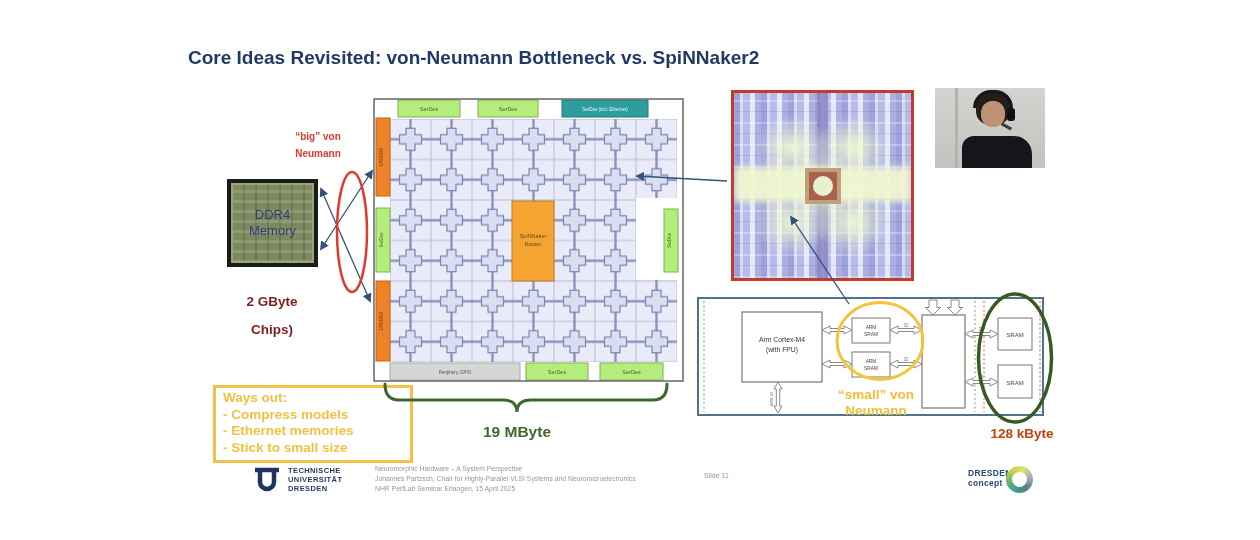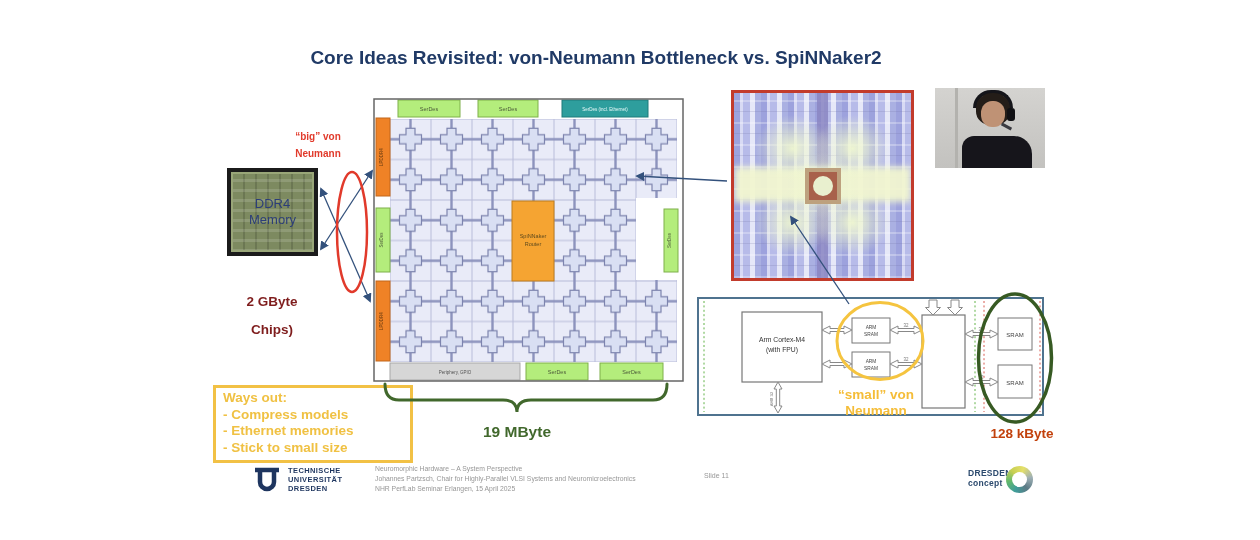--- a/index.html
+++ b/index.html
@@ -1,22 +1,22 @@
 <!DOCTYPE html>
 <html><head>
 <meta charset="utf-8">
 <style>
   html,body{margin:0;padding:0;background:#fff;}
   #canvas{position:relative;width:1260px;height:540px;background:#fff;overflow:hidden;
           font-family:"Liberation Sans",sans-serif;}
   .abs{position:absolute;}
-  .title{left:196px;top:47px;width:800px;text-align:center;font-size:19px;font-weight:bold;color:#203a66;}
+  .title{left:188px;top:47px;width:800px;font-size:19px;font-weight:bold;color:#203a66;}
   .bigvn{left:262px;top:129px;width:112px;text-align:center;font-size:10px;font-weight:bold;color:#e13a2b;line-height:16.5px;}
   
-  .ddr4{left:227px;top:168px;width:91px;height:88px;box-sizing:border-box;border:4px solid #1b1b1b;
+  .ddr4{left:227px;top:179px;width:91px;height:88px;box-sizing:border-box;border:4px solid #1b1b1b;
         background:
           repeating-linear-gradient(0deg, rgba(255,255,255,.14) 0 3px, rgba(0,0,0,0) 3px 10px),
           repeating-linear-gradient(90deg, rgba(0,0,0,.14) 0 2px, rgba(0,0,0,0) 2px 12px),
           #7d8a60;
         box-shadow:inset 0 0 0 2px #99a678;display:flex;align-items:center;justify-content:center;}
   .ddr4 .lbl{text-align:center;font-size:13px;color:#2c3e78;line-height:16px;font-weight:500;}
   .cap{left:197px;top:288px;width:150px;text-align:center;font-size:13.5px;font-weight:bold;color:#7f1d1d;line-height:27.5px;}
   .waysout{left:213px;top:385px;width:200px;box-sizing:border-box;border:3px solid #f2c145;padding:2px 7px 4px 7px;
            font-size:13.5px;font-weight:bold;color:#f0c143;line-height:16.5px;}
   

